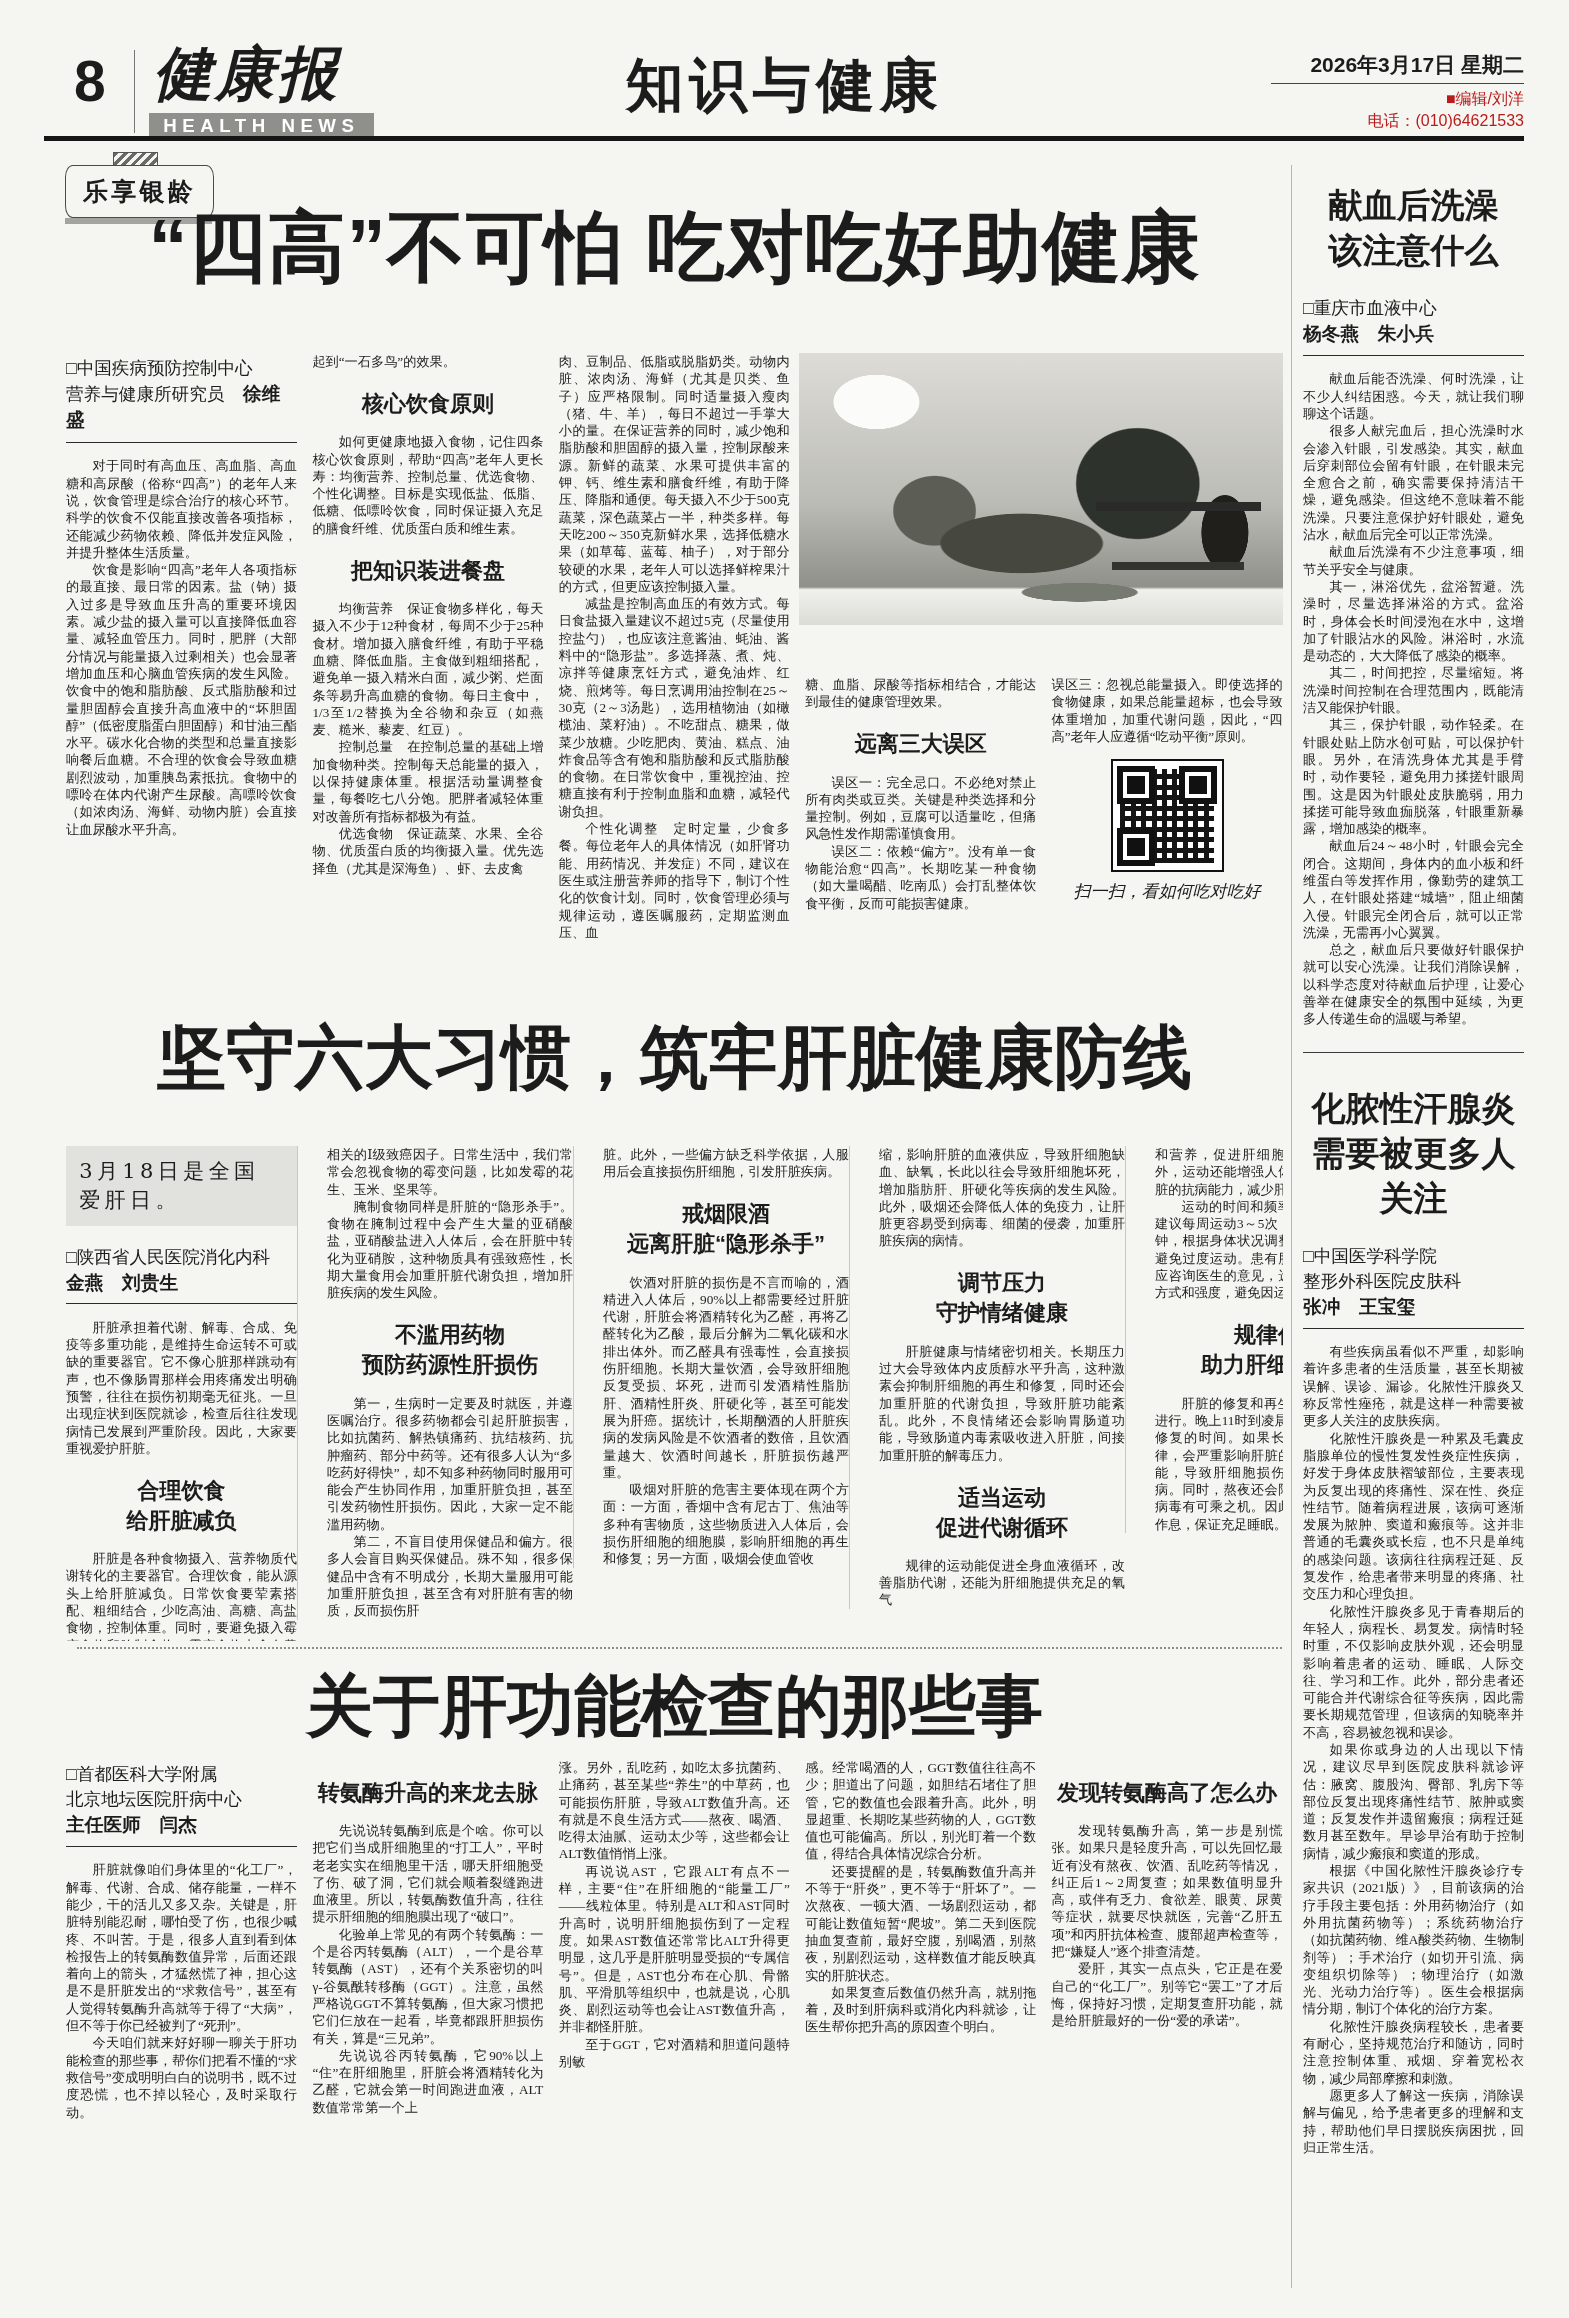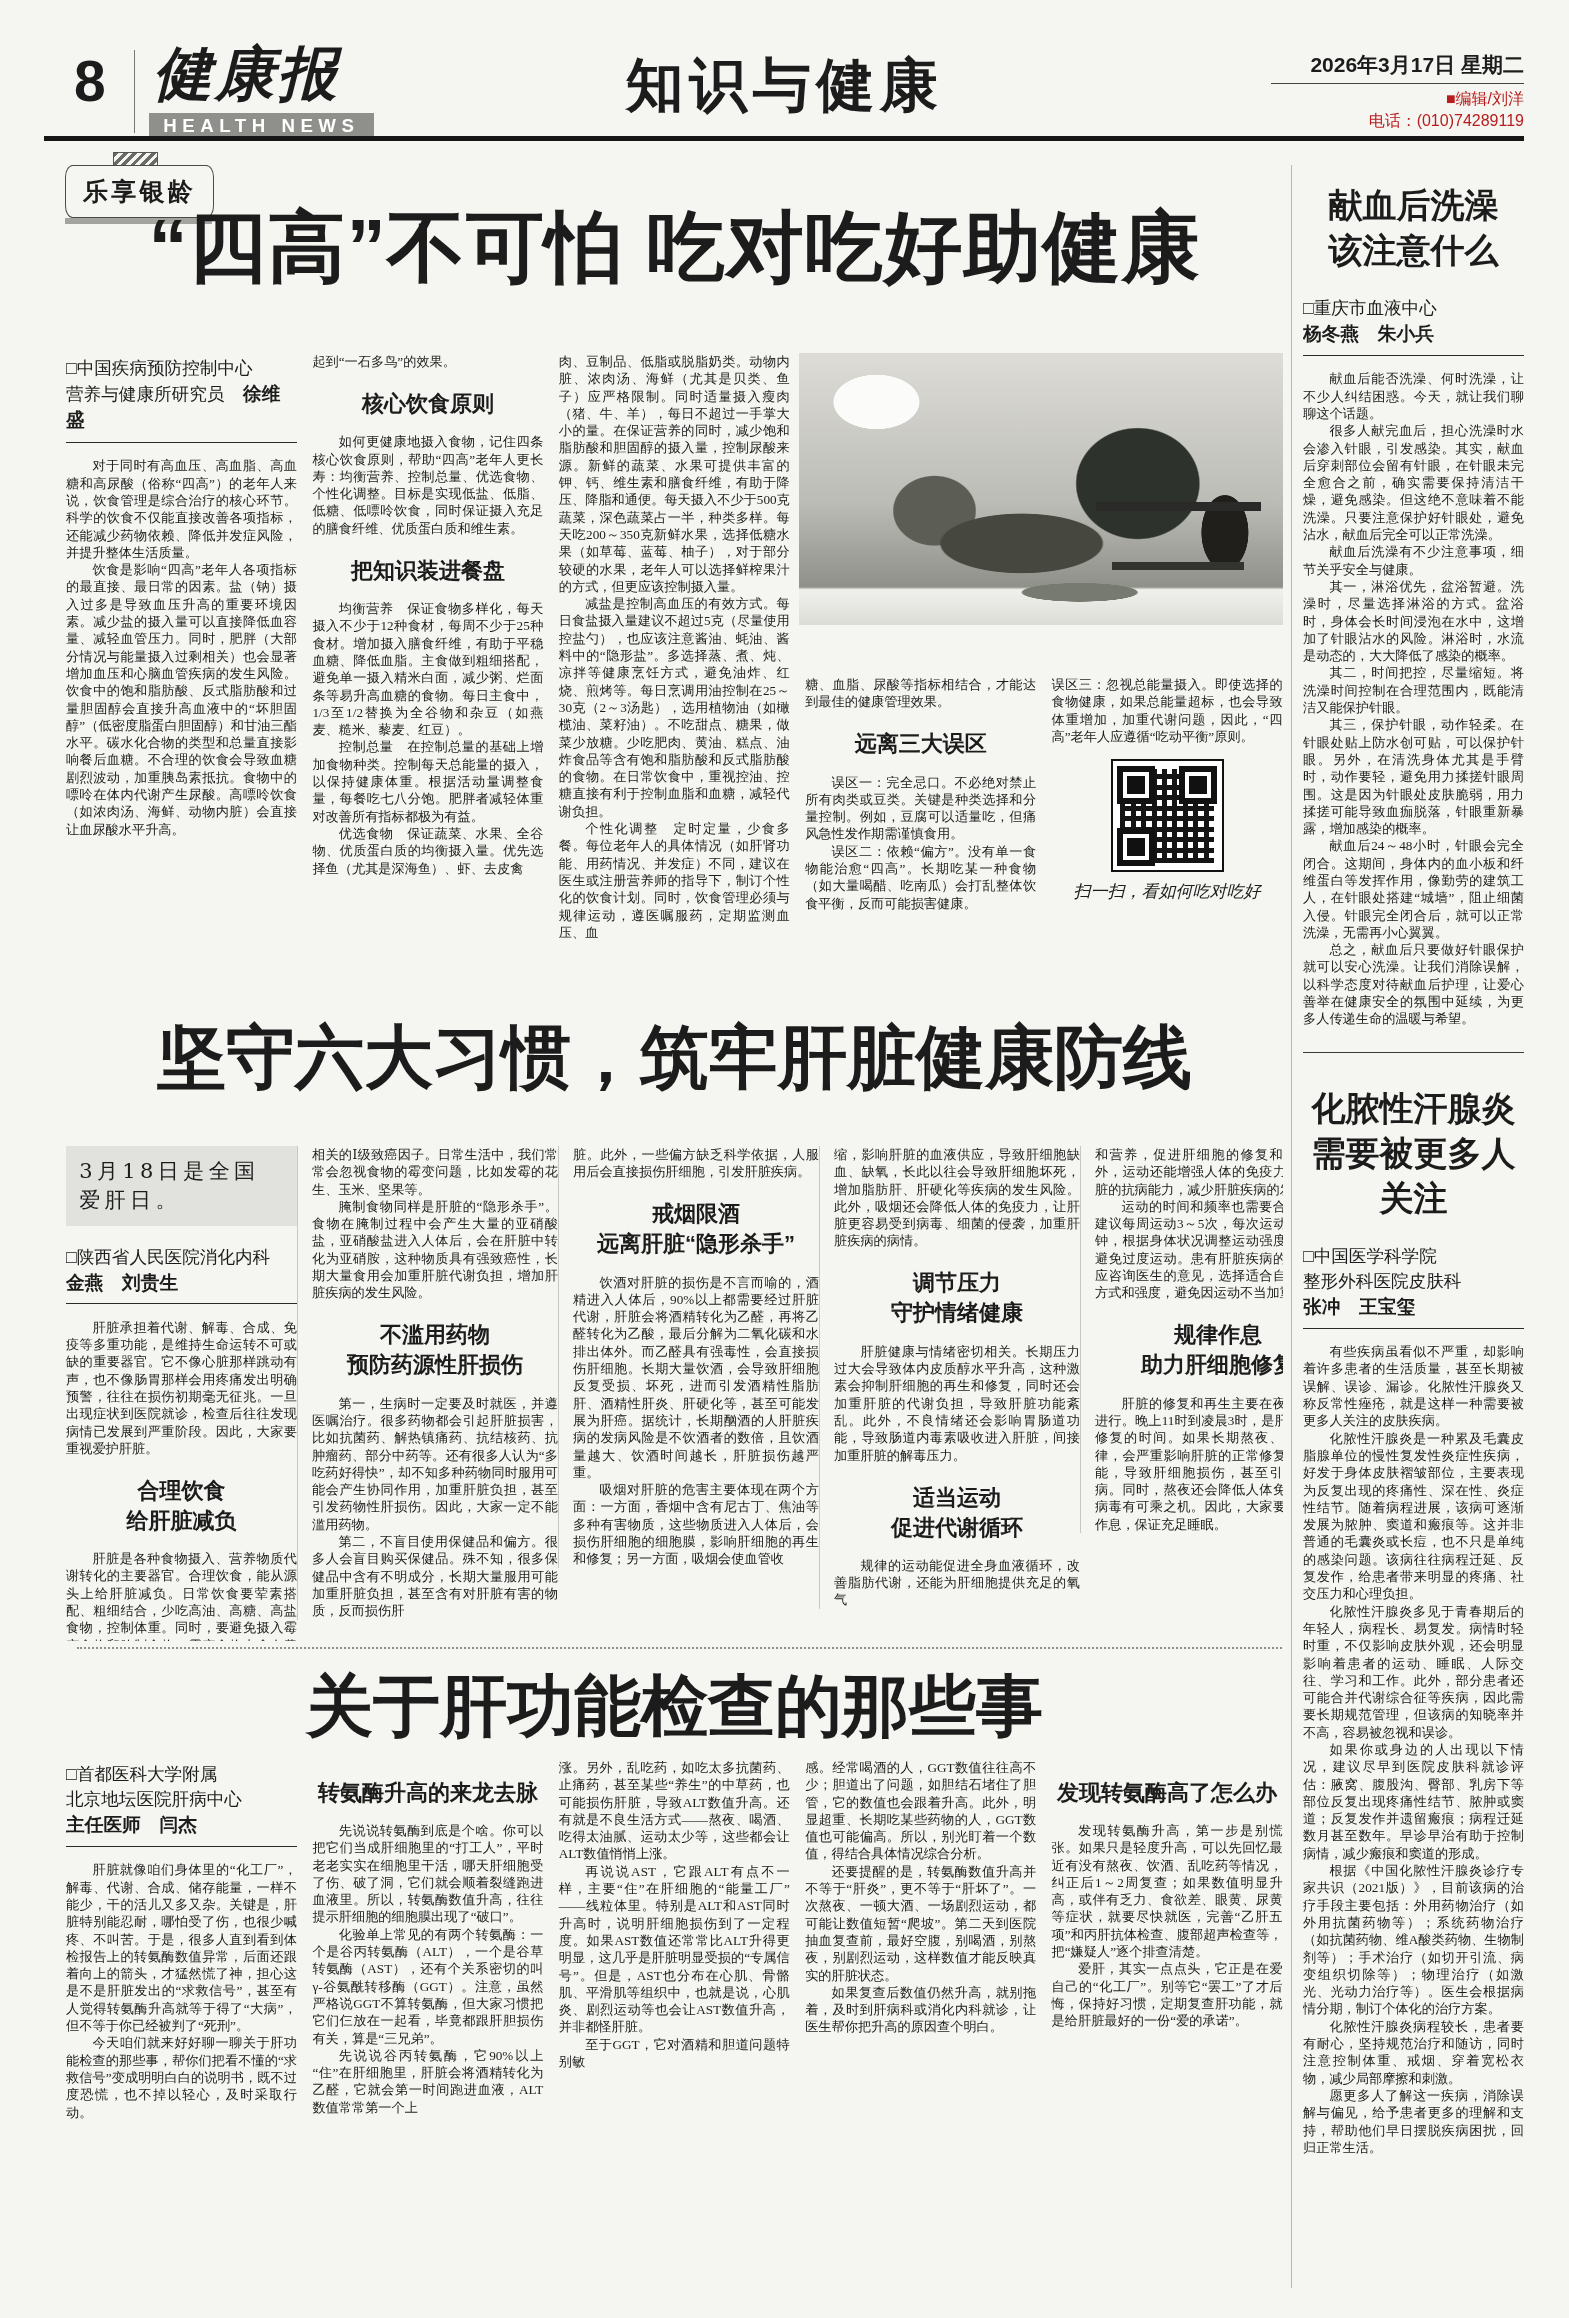--- a/index.html
+++ b/index.html
@@ -36,21 +36,21 @@
   .headline2{position:absolute;left:66px;top:1012px;width:1217px;text-align:center;
        font-family:"Liberation Sans",sans-serif;font-weight:900;font-size:69px;white-space:nowrap;}
   .headline3{position:absolute;left:66px;top:1661px;width:1217px;text-align:center;
        font-family:"Liberation Sans",sans-serif;font-weight:900;font-size:67px;white-space:nowrap;}
   
   .cols{position:absolute;display:flex;gap:15.4px;align-items:flex-start;}
   #a1cols{left:66px;top:353px;width:1217px;height:615px;overflow:hidden;}
   #a2cols{left:66px;top:1146px;width:1217px;height:495px;overflow:hidden;}
   #a3cols{left:66px;top:1759px;width:1217px;height:529px;overflow:hidden;}
   .col{flex:0 0 231px;width:231px;}
-  #a2cols .col + .col{border-left:0.6px solid #c8c8c3;padding-left:14px;margin-left:-15.4px;flex-basis:246px;width:246px;}
+  #a2cols .col + .col{border-left:0.6px solid #c8c8c3;padding-left:29px;margin-left:-15.4px;flex-basis:246px;width:246px;}
   .col p{margin:0;font-size:13.2px;line-height:17.3px;text-align:justify;text-indent:2em;}
   .col p.cont{text-indent:0;}
   .col h4{margin:18.7px 0 14.3px 0;text-align:center;font-family:"Liberation Sans",sans-serif;
        font-weight:bold;font-size:22px;line-height:30px;}
   .byline{border-bottom:1.7px solid #2a2a2a;padding:3.3px 0 8.8px 0;margin:0 0 14.3px 0;}
   .byline div{font-size:17.6px;line-height:25px;text-indent:0;}
   .byline .names{font-weight:bold;font-size:18.7px;font-family:"Liberation Sans",sans-serif;}
   .notebox{background:#e1e1dd;padding:11px 13.2px;margin:0 0 15.4px 0;}
   .notebox div{font-size:21px;line-height:29px;letter-spacing:4.4px;font-family:"DejaVu Serif",serif;}
   .spacer{width:100%;}
@@ -93,21 +93,21 @@
 
   <div class="pagenum">8</div>
   <div class="mast-divider"></div>
   <div class="masthead">健康报</div>
   <div class="mast-en">HEALTH NEWS</div>
   <div class="section-title">知识与健康</div>
   <div class="date-block">
     <div class="date-line">2026年3月17日 星期二</div>
     <div class="date-rule"></div>
     <div class="editor-line">■编辑/刘洋</div>
-    <div class="phone-line">电话：(010)74289119</div>
+    <div class="phone-line">电话：(010)64621533</div>
   </div>
   <div class="rule-top"></div>
 
   <div class="tag-ornament"></div>
   <div class="tag">
     <span>乐享银龄</span>
   </div>
   <div class="tag-underbar"></div>
 
   <div class="headline1">“四高”不可怕 吃对吃好助健康</div>

